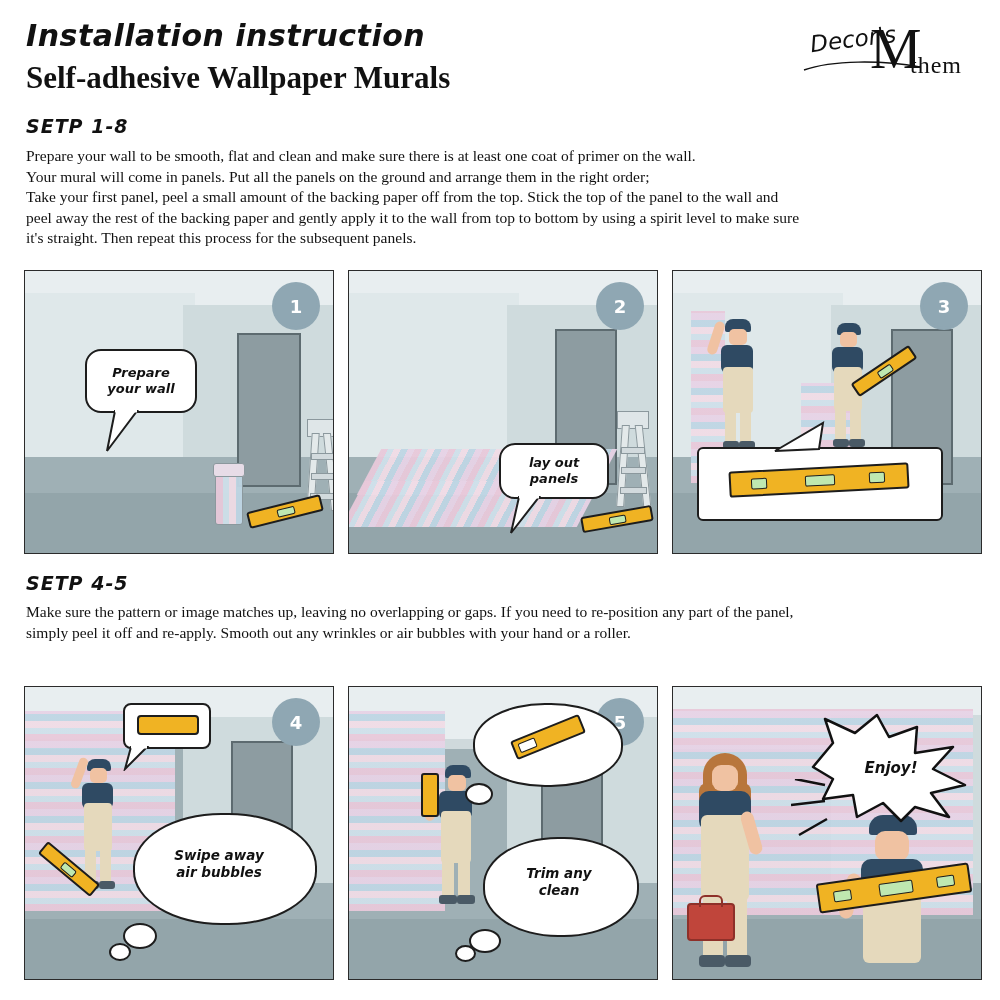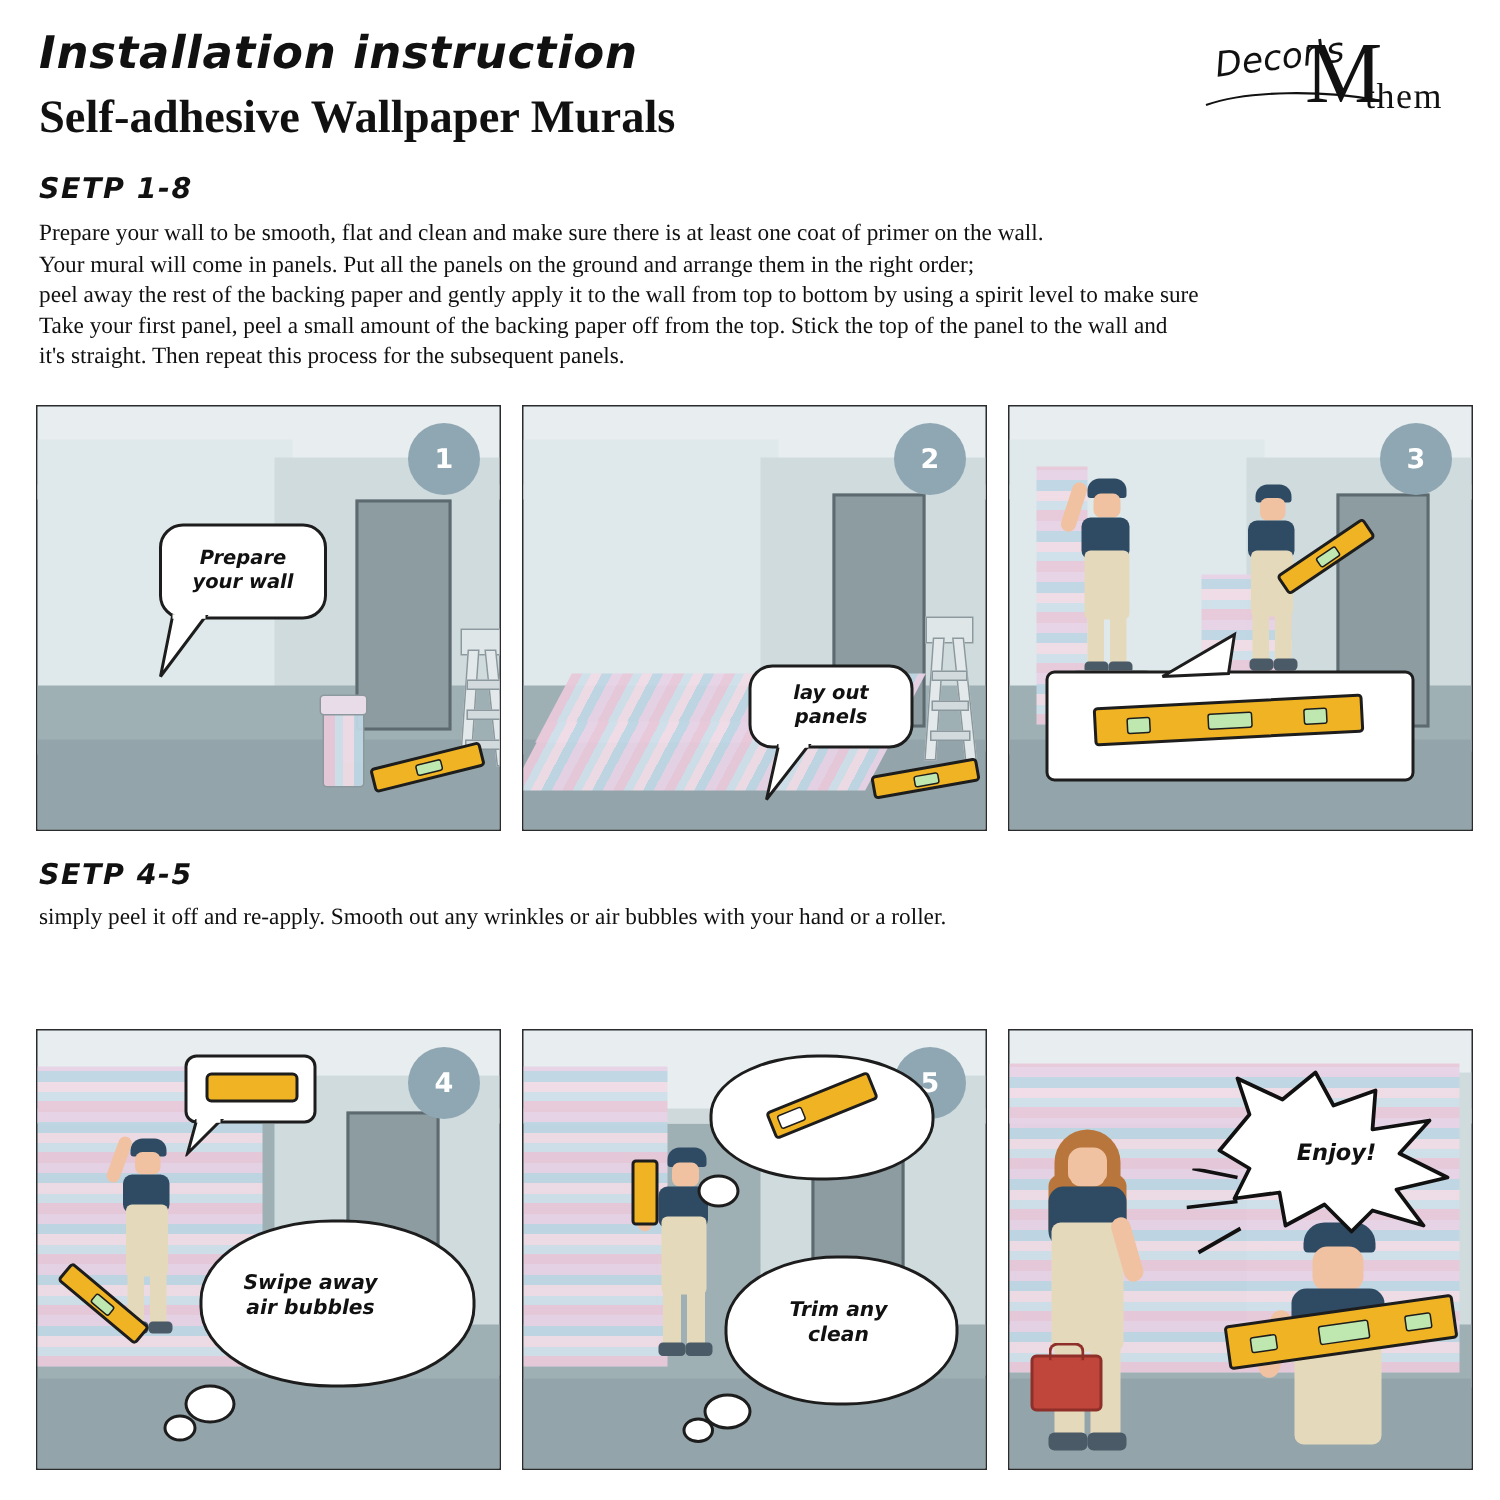--- a/index.html
+++ b/index.html
@@ -182,38 +182,38 @@
     <div class="arket">them</div>
     <svg class="swash" viewBox="0 0 120 18">
       <path d="M2 12 C 30 2, 80 2, 118 9" stroke="#111" stroke-width="1.4" fill="none"></path>
     </svg>
   </div>
 
   <div class="sec-head h1">SETP 1-8</div>
   <div class="para p1">
     <div>Prepare your wall to be smooth, flat and clean and make sure there is at least one coat of primer on the wall.</div>
     <div>Your mural will come in panels. Put all the panels on the ground and arrange them in the right order;</div>
+    <div>Take your first panel, peel a small amount of the backing paper off from the top. Stick the top of the panel to the wall and</div>
     <div>peel away the rest of the backing paper and gently apply it to the wall from top to bottom by using a spirit level to make sure</div>
-    <div>Take your first panel, peel a small amount of the backing paper off from the top. Stick the top of the panel to the wall and</div>
     <div>it's straight. Then repeat this process for the subsequent panels.</div>
   </div>
 
   <div class="strip s1">
 
     <div class="panel">
       <div class="ceiling"></div>
       <div class="wall-left"></div>
       <div class="wall-right"></div>
       <div class="floor"></div>
       <div class="floor2"></div>
       <div class="door door-dark" style="left:212px;top:62px;width:60px;height:150px;"></div>
 
       <div class="badge">1</div>
 
-      <div class="bubble" style="left:81px;top:78px;width:112px;height:64px;">
+      <div class="bubble" style="left:60px;top:78px;width:112px;height:64px;">
         <div>
           <div>Prepare</div>
           <div>your wall</div>
         </div>
       </div>
       <svg style="position:absolute;left:78px;top:138px;" width="40" height="44">
         <path d="M4 42 L34 2 L12 2 Z" fill="#fff" stroke="#1d1d1d" stroke-width="2"></path>
         <path d="M12 2 L34 2" stroke="#fff" stroke-width="3"></path>
       </svg>
 
@@ -314,20 +314,21 @@
         <div class="vial" style="left:138px;top:6px;width:14px;height:9px;"></div>
       </div>
       <svg style="position:absolute;left:96px;top:148px;z-index:1;" width="60" height="34">
         <path d="M6 32 L54 4 L50 30 Z" fill="#fff" stroke="#1d1d1d" stroke-width="2"></path>
       </svg>
     </div>
   </div>
 
   <div class="sec-head h2">SETP 4-5</div>
   <div class="para p2">
+    <div> Make sure the pattern or image matches up, leaving no overlapping or gaps. If you need to re-position any part of the panel,</div>
     <div>simply peel it off and re-apply. Smooth out any wrinkles or air bubbles with your hand or a roller.</div>
   </div>
 
   <div class="strip s2">
 
     <div class="panel p-last">
       <div class="ceiling"></div>
       <div class="wall-right" style="top:30px;height:200px;"></div>
       <div class="floor"></div>
       <div class="floor2"></div>
@@ -353,21 +354,21 @@
       <div class="bubble" style="left:98px;top:16px;width:88px;height:46px;border-radius:8px;"></div>
       <div class="level" style="left:112px;top:28px;width:58px;height:16px;border-radius:4px;"></div>
       <svg style="position:absolute;left:96px;top:58px;" width="30" height="26">
         <path d="M4 24 L26 2 L10 2 Z" fill="#fff" stroke="#1d1d1d" stroke-width="2"></path>
         <path d="M10 2 L26 2" stroke="#fff" stroke-width="3"></path>
       </svg>
 
       <div class="cloud" style="left:108px;top:126px;width:180px;height:108px;border-radius:48%;"></div>
       <div class="cloud" style="left:98px;top:236px;width:30px;height:22px;"></div>
       <div class="cloud" style="left:84px;top:256px;width:18px;height:14px;"></div>
-      <div class="cloud-text" style="left:104px;top:160px;width:156px;">
+      <div class="cloud-text" style="left:116px;top:160px;width:156px;">
         <div>Swipe away</div>
         <div>air bubbles</div>
       </div>
     </div>
 
     <div class="panel p-last">
       <div class="ceiling"></div>
       <div class="wall-right" style="top:30px;height:200px;"></div>
       <div class="floor"></div>
       <div class="floor2"></div>

